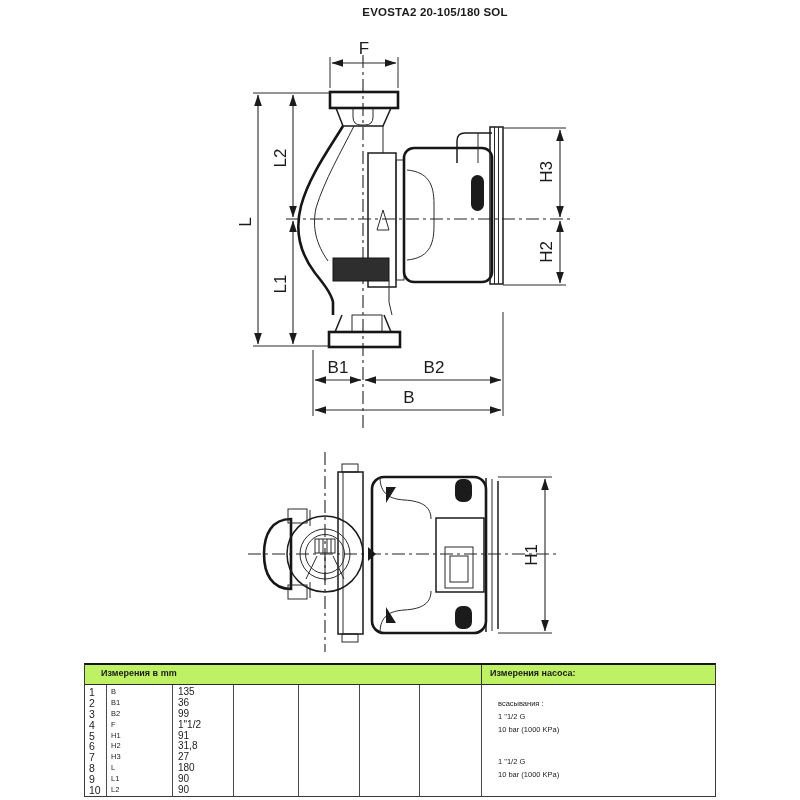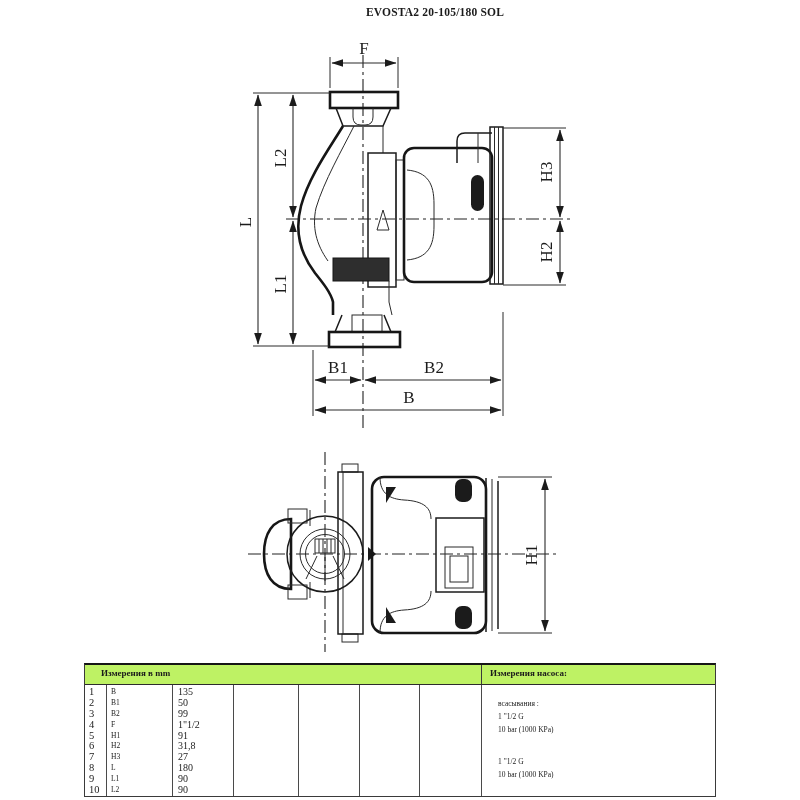--- a/index.html
+++ b/index.html
@@ -1,17 +1,17 @@
 <!DOCTYPE html>
 <html><head>
 <meta charset="utf-8">
 <style>
   html,body{margin:0;padding:0;background:#fff;}
   .canvas{position:relative;width:800px;height:800px;background:#fff;overflow:hidden;
-          font-family:Liberation Serif, serif;color:#1b1b1b;}
+          font-family:Liberation Sans, sans-serif;color:#1b1b1b;}
   .title{position:absolute;left:435px;top:6px;transform:translateX(-50%);
          font-size:11.5px;font-weight:bold;letter-spacing:.2px;white-space:nowrap;}
   svg{position:absolute;left:0;top:0;}
   svg *{vector-effect:none;}
   .s3{stroke:#161616;stroke-width:2.6;fill:none;}
   .s2{stroke:#1b1b1b;stroke-width:1.5;fill:none;}
   .s1{stroke:#2a2a2a;stroke-width:1;fill:none;}
   .dim{stroke:#2a2a2a;stroke-width:1.1;fill:none;}
   .ext{stroke:#2a2a2a;stroke-width:1;fill:none;}
   .cl{stroke:#222;stroke-width:1.1;fill:none;stroke-dasharray:13 4 3 4;}
@@ -193,21 +193,21 @@
       <div class="vline" style="left:274px;"></div>
       <div class="vline" style="left:334px;"></div>
       <div class="vline" style="left:396px;"></div>
 
       <div class="rows-grid">
         <div class="c-num">1</div>
         <div class="c-name">B</div>
         <div class="c-val">135</div>
         <div class="c-num">2</div>
         <div class="c-name">B1</div>
-        <div class="c-val">50</div>
+        <div class="c-val">36</div>
         <div class="c-num">3</div>
         <div class="c-name">B2</div>
         <div class="c-val">99</div>
         <div class="c-num">4</div>
         <div class="c-name">F</div>
         <div class="c-val">1"1/2</div>
         <div class="c-num">5</div>
         <div class="c-name">H1</div>
         <div class="c-val">91</div>
         <div class="c-num">6</div>

